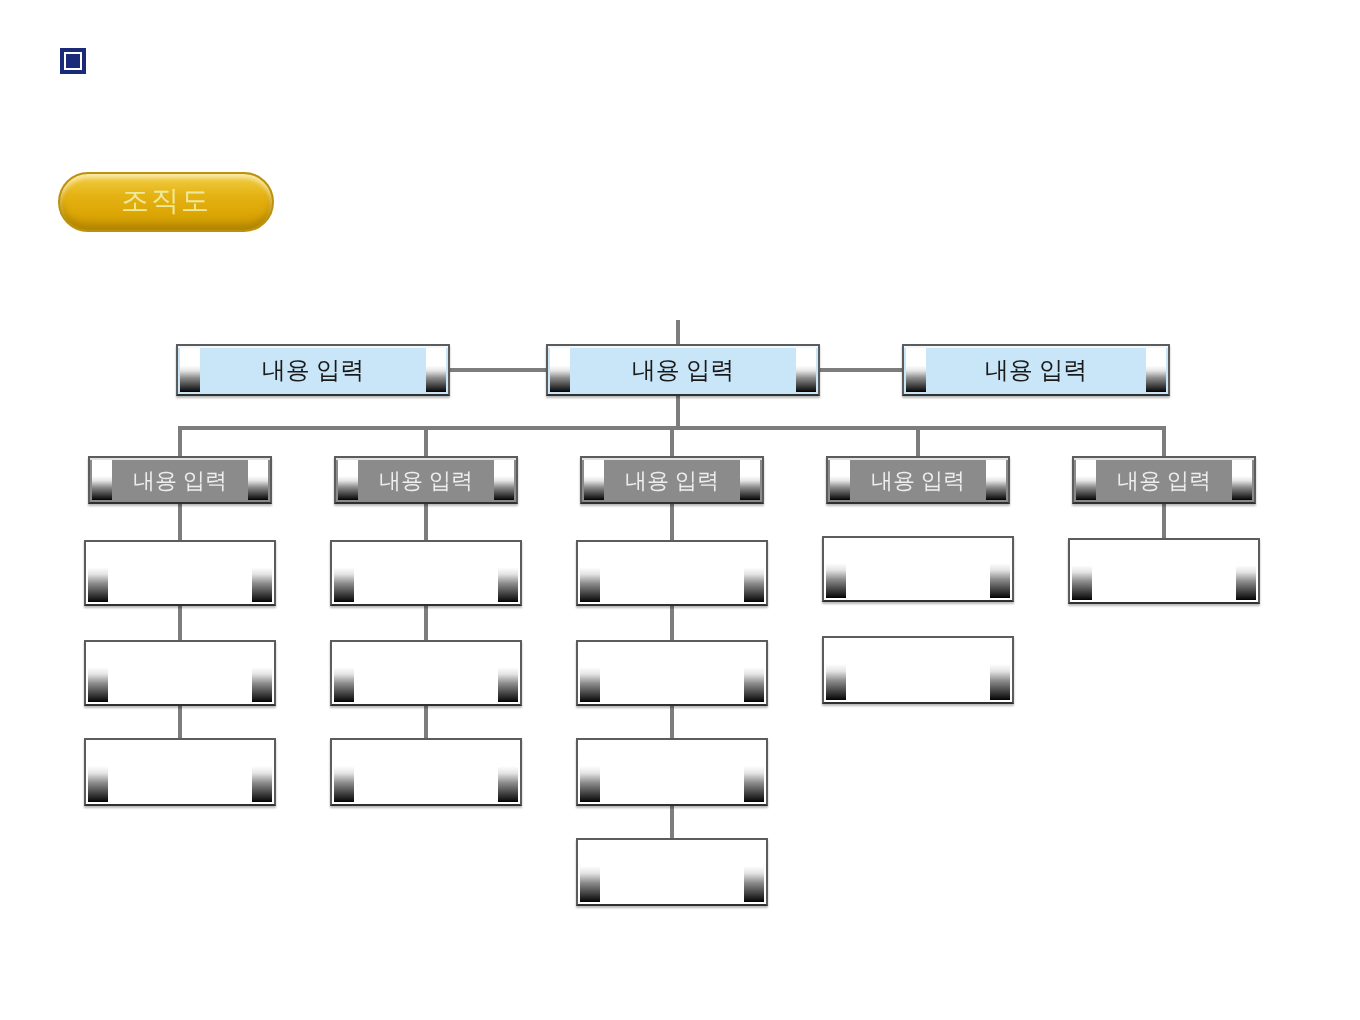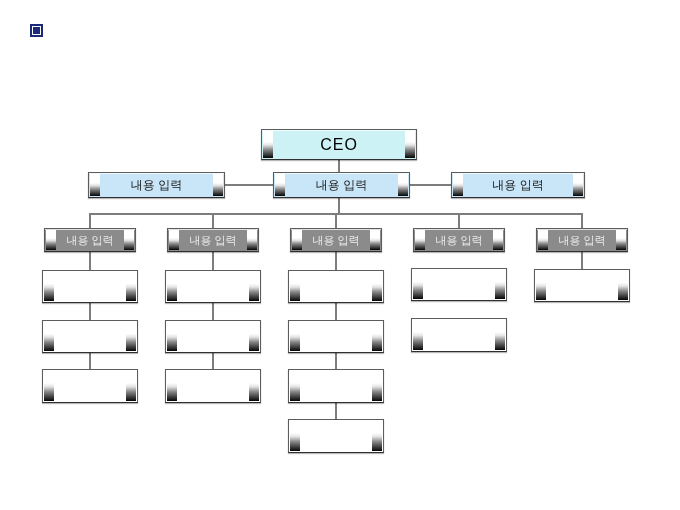--- a/index.html
+++ b/index.html
@@ -47,20 +47,21 @@
   .node.empty{background:var(--empty-fill,#ffffff);}
 </style>
 </head>
 <body>
 
 <div class="stage">
   <div class="title">
     <span class="sq"></span>
   </div>
 
+  <div class="pill">조직도</div>
 
   <div class="chart">
       <div class="line" style="left: 338px; top: 160px; width: 2px; height: 12px;"></div>
       <div class="line" style="left: 225px; top: 184px; width: 48px; height: 2px;"></div>
       <div class="line" style="left: 410px; top: 184px; width: 41px; height: 2px;"></div>
       <div class="line" style="left: 338px; top: 198px; width: 2px; height: 15px;"></div>
       <div class="line" style="left: 89px; top: 213px; width: 494px; height: 2px;"></div>
       <div class="line" style="left: 89px; top: 215px; width: 2px; height: 13px;"></div>
       <div class="line" style="left: 212px; top: 215px; width: 2px; height: 13px;"></div>
       <div class="line" style="left: 335px; top: 215px; width: 2px; height: 13px;"></div>
@@ -70,23 +71,20 @@
       <div class="line" style="left: 89px; top: 303px; width: 2px; height: 17px;"></div>
       <div class="line" style="left: 89px; top: 353px; width: 2px; height: 16px;"></div>
       <div class="line" style="left: 212px; top: 252px; width: 2px; height: 18px;"></div>
       <div class="line" style="left: 212px; top: 303px; width: 2px; height: 17px;"></div>
       <div class="line" style="left: 212px; top: 353px; width: 2px; height: 16px;"></div>
       <div class="line" style="left: 335px; top: 252px; width: 2px; height: 18px;"></div>
       <div class="line" style="left: 335px; top: 303px; width: 2px; height: 17px;"></div>
       <div class="line" style="left: 335px; top: 353px; width: 2px; height: 16px;"></div>
       <div class="line" style="left: 335px; top: 403px; width: 2px; height: 16px;"></div>
       <div class="line" style="left: 581px; top: 252px; width: 2px; height: 17px;"></div>
-      <div class="node ceo" style="left: 261px; top: 129px; width: 156px; height: 31px;">
-        <span class="lbl">CEO</span>
-      </div>
       <div class="node dept" style="left: 88px; top: 172px; width: 137px; height: 26px;">
         <span class="lbl">내용 입력</span>
       </div>
       <div class="node dept" style="left: 273px; top: 172px; width: 137px; height: 26px;">
         <span class="lbl">내용 입력</span>
       </div>
       <div class="node dept" style="left: 451px; top: 172px; width: 134px; height: 26px;">
         <span class="lbl">내용 입력</span>
       </div>
       <div class="node team" style="left: 44px; top: 228px; width: 92px; height: 24px;">

